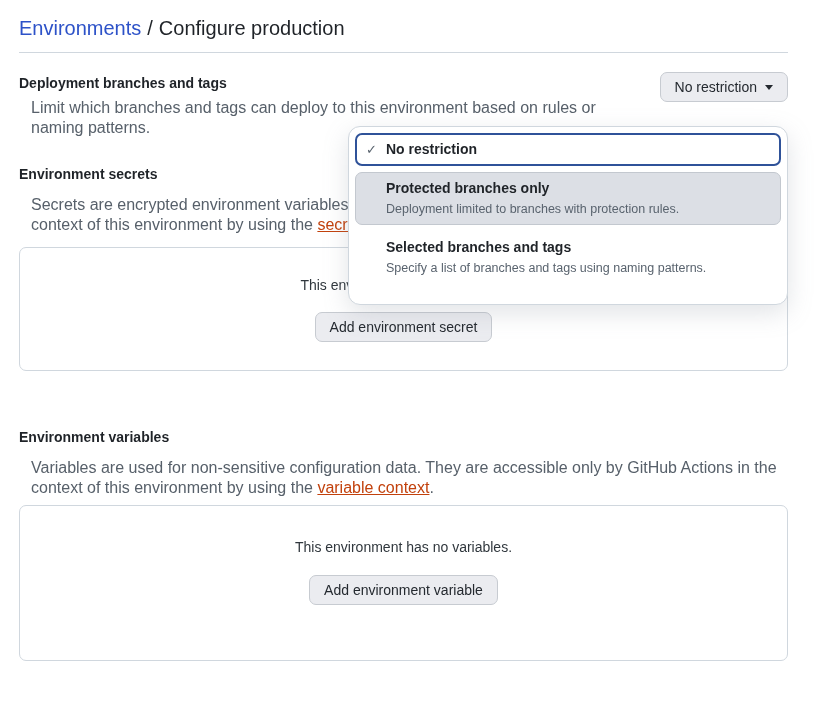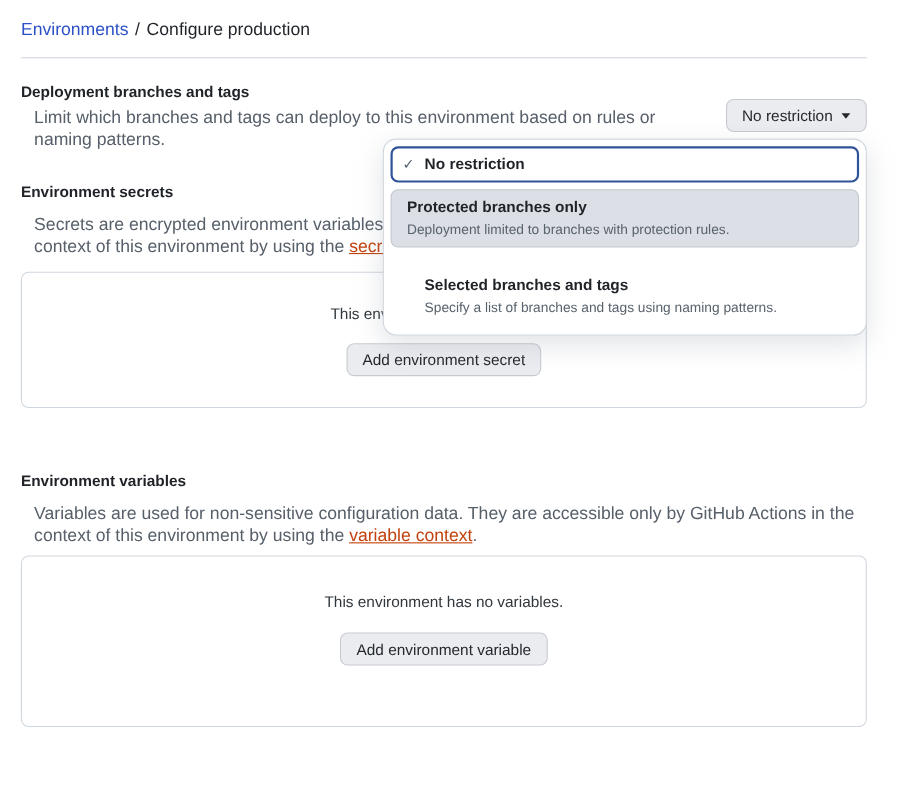--- a/index.html
+++ b/index.html
@@ -7,27 +7,27 @@
   body {
     background: #ffffff;
     font-family: "Liberation Sans", "DejaVu Sans", sans-serif;
     color: #1f2328;
     overflow: hidden;
   }
   .page { position: relative; width: 830px; height: 715px; }
   .content { margin-left: 19px; width: 769px; }
 
   
-  .header { margin-top: 14px; font-size: 16px; line-height: 28px; font-weight: 400; }
+  .header { margin-top: 14px; font-size: 20px; line-height: 28px; font-weight: 400; }
   .header a { color: #2d52c8; text-decoration: none; cursor: pointer; }
   .header .sep { color: #1f2328; margin: 0 6px; }
   .divider { border: none; border-top: 1px solid #d0d7de; margin-top: 10px; }
 
   
-  .section-deploy { margin-top: 12px; display: flex; align-items: center; }
+  .section-deploy { margin-top: 12px; display: flex; align-items: flex-start; }
   .section-deploy .left { flex: 1; }
   h3.sec-title { font-size: 14px; line-height: 21px; font-weight: 700; margin-top: 8px; color: #1f2328; }
   p.sec-desc { font-size: 16px; line-height: 20px; color: #57606a; margin-top: 4px; margin-left: 12px; }
   .section-deploy p.sec-desc { max-width: 580px; }
   p.sec-desc a { color: #c2410c; cursor: pointer; }
 
   
   .gh-btn {
     display: inline-flex; align-items: center; gap: 6px;
     background: #ebecf0;
@@ -89,22 +89,22 @@
   .menu-item .mi-title { font-size: 14px; line-height: 19px; font-weight: 700; color: #1f2328; }
   .menu-item .mi-desc  { font-size: 12.5px; line-height: 17px; color: #59636e; margin-top: 3px; }
   .mi-selected {
     border: 2px solid #2f5299;
     padding: 5px 8px 5px 29px;
     margin-bottom: 6px;
   }
   .mi-hover {
     background: #dcdfe5;
     border: 1px solid #c3c8cf;
-    padding: 6px 9px 6px 14px;
-    margin-bottom: 18px;
+    padding: 6px 9px 6px 30px;
+    margin-bottom: 6px;
   }
   .check {
     position: absolute; left: 9px; top: 7px;
     font-size: 13px; color: #59636e; font-weight: 400;
   }
 </style>
 </head>
 <body>
 
 <div class="page">

